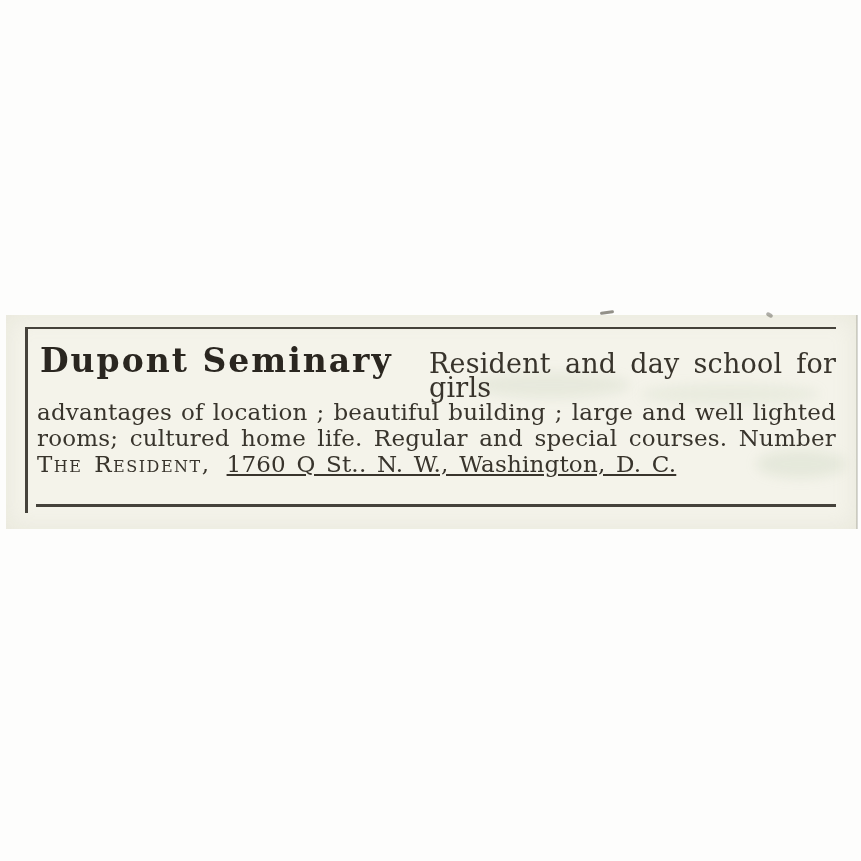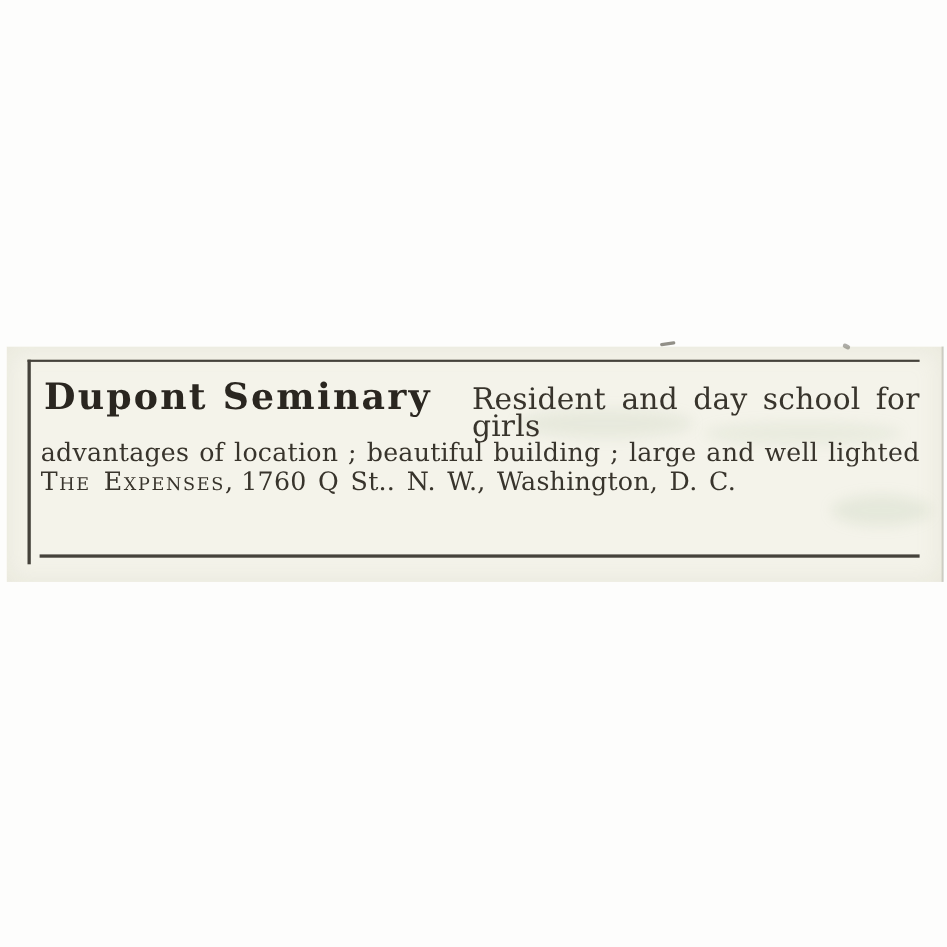--- a/index.html
+++ b/index.html
@@ -98,21 +98,21 @@
   .signature {
     height: 26px;
     line-height: 26px;
     text-align: left;
     word-spacing: 3px;
   }
   .sig-name {
     font-variant: small-caps;
     letter-spacing: 1.5px;
   }
-  .sig-rest { margin-left: 6px; }
+  .sig-rest { margin-left: 16px; text-decoration: underline; }
   .blob {
     position: absolute;
     border-radius: 50%;
     filter: blur(6px);
     pointer-events: none;
   }
   .blob-1 { left: 470px; top: 372px; width: 160px; height: 26px; background: rgba(157,179,143,0.14); }
   .blob-2 { left: 640px; top: 384px; width: 180px; height: 20px; background: rgba(157,179,143,0.12); }
   .blob-3 { left: 756px; top: 450px; width: 90px;  height: 28px; background: rgba(157,179,143,0.16); }
   .speck {
@@ -143,19 +143,20 @@
     <div class="rule-bottom"></div>
 
     <div class="headline">Dupont Seminary</div>
 
     <div class="intro">
       <div class="line">Resident and day school for girls</div>
     </div>
 
     <div class="bodylines">
       <div class="line">advantages of location ; beautiful building ; large and well lighted</div>
+      <div class="line">rooms; cultured home life.  Regular and special courses.  Number</div>
       <div class="signature">
-        <span class="sig-name">The Expenses,</span><span class="sig-rest">1760 Q St.. N. W., Washington, D. C.</span>
+        <span class="sig-name">The Resident,</span><span class="sig-rest">1760 Q St.. N. W., Washington, D. C.</span>
       </div>
     </div>
   </div>
 
 </div>
 
 </body></html>

